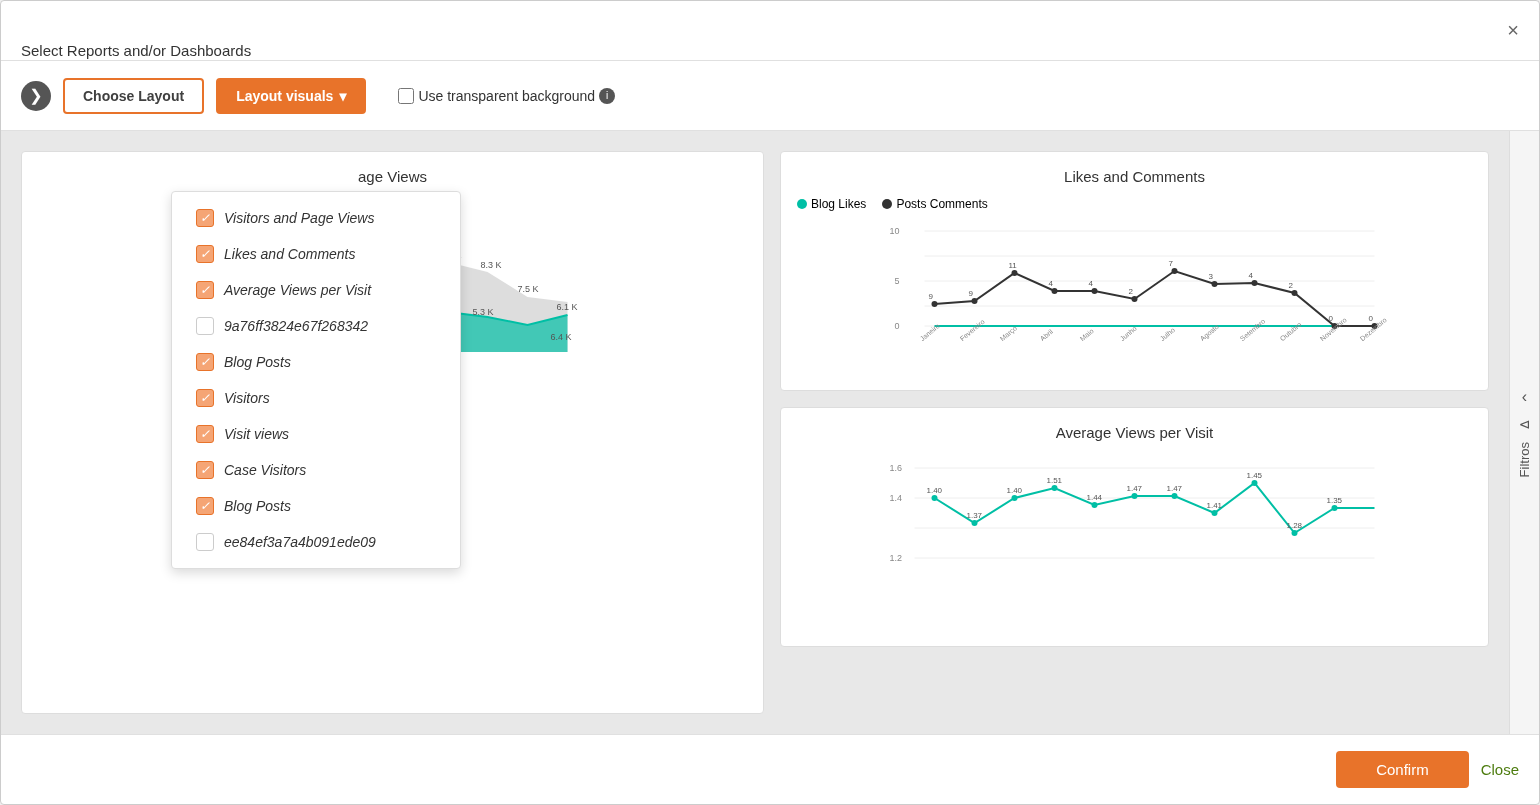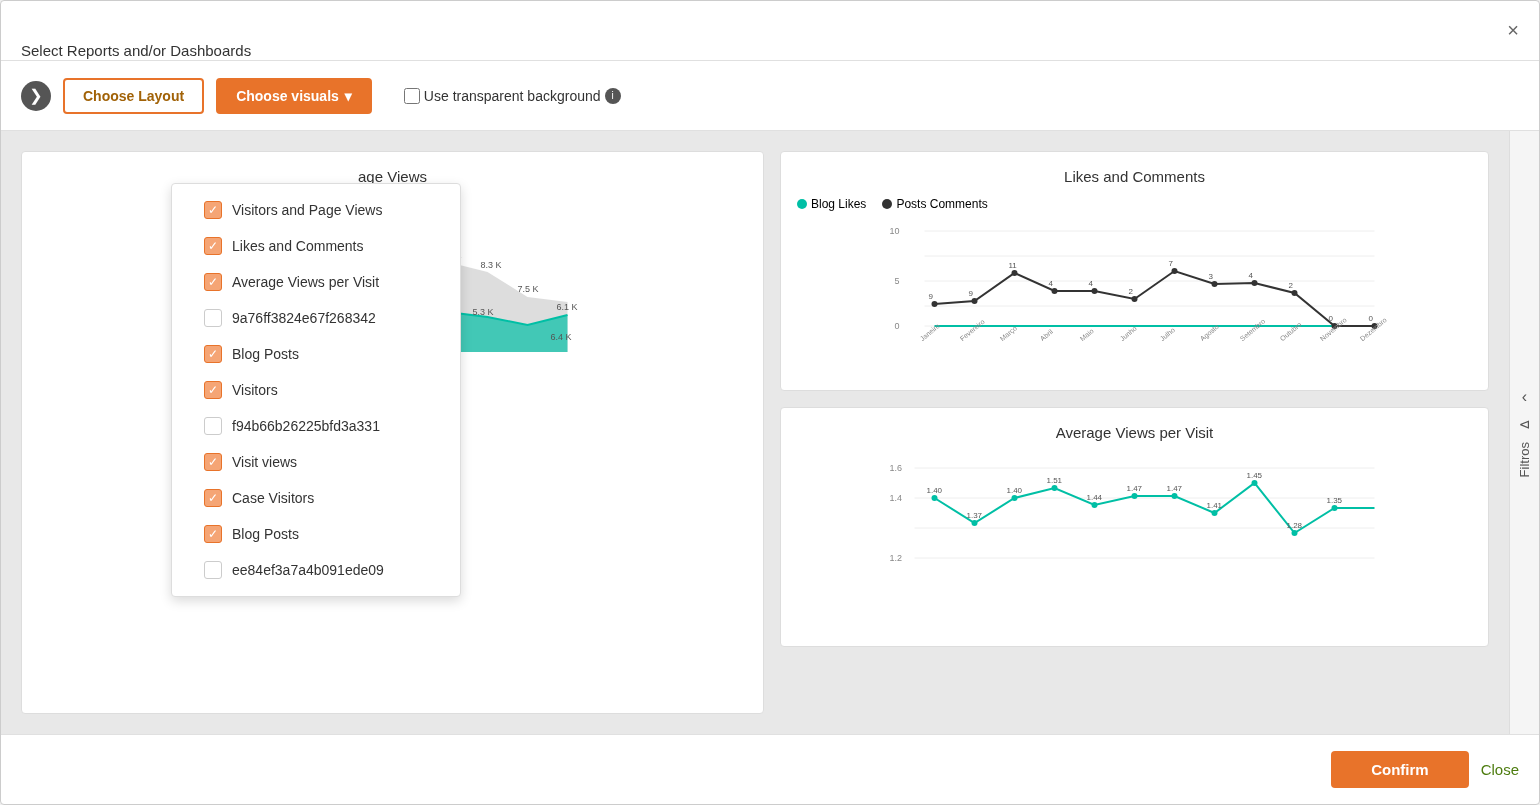--- a/index.html
+++ b/index.html
@@ -3,59 +3,59 @@
   <meta charset="utf-8">
   <style>
     * { box-sizing: border-box; margin: 0; padding: 0; }
     body { font-family: Arial, sans-serif; background: #f0f0f0; display: flex; align-items: center; justify-content: center; min-height: 100vh; }
     .modal { width: 1540px; height: 805px; background: #fff; border: 1px solid #ccc; border-radius: 4px; display: flex; flex-direction: column; position: relative; overflow: hidden; }
     .modal-header { display: flex; align-items: center; justify-content: space-between; padding: 10px 20px; border-bottom: 1px solid #e0e0e0; height: 60px; }
     .modal-title { font-size: 15px; color: #333; margin-top: 40px; }
     .modal-close { background: none; border: none; font-size: 20px; cursor: pointer; color: #666; }
     .toolbar { display: flex; align-items: center; gap: 12px; padding: 14px 20px; border-bottom: 1px solid #e0e0e0; position: relative; height: 70px; }
     .nav-arrow { background: #555; color: #fff; border: none; border-radius: 50%; width: 30px; height: 30px; font-size: 16px; cursor: pointer; display: flex; align-items: center; justify-content: center; }
-    .btn-outline { border: 2px solid #e8732a; color: #a16207; background: #fff; border-radius: 4px; padding: 8px 18px; font-size: 14px; font-weight: bold; cursor: pointer; }
+    .btn-outline { border: 2px solid #e8732a; color: #404040; background: #fff; border-radius: 4px; padding: 8px 18px; font-size: 14px; font-weight: bold; cursor: pointer; }
     .btn-filled { border: 2px solid #e8732a; color: #fff; background: #e8732a; border-radius: 4px; padding: 8px 18px; font-size: 14px; font-weight: bold; cursor: pointer; display: flex; align-items: center; gap: 6px; }
     .checkbox-label { display: flex; align-items: center; gap: 4px; font-size: 14px; color: #333; margin-left: 20px; }
     .checkbox-label input { width: 16px; height: 16px; }
     .info-icon { display: inline-flex; align-items: center; justify-content: center; width: 16px; height: 16px; border-radius: 50%; background: #555; color: #fff; font-size: 10px; cursor: pointer; }
     .main-content { flex: 1; display: flex; overflow: hidden; position: relative; }
     .content-area { flex: 1; background: #e8e8e8; padding: 20px; overflow: auto; display: flex; flex-direction: column; gap: 16px; }
     .chart-card { background: #fff; border: 1px solid #ddd; border-radius: 4px; padding: 16px; min-height: 240px; }
     .chart-title { text-align: center; font-size: 15px; font-weight: normal; color: #333; margin-bottom: 12px; }
     .chart-legend { display: flex; gap: 16px; font-size: 12px; }
     .legend-item { display: flex; align-items: center; gap: 4px; }
     .legend-dot { width: 10px; height: 10px; border-radius: 50%; }
     .sidebar-right { width: 30px; background: #f5f5f5; border-left: 1px solid #ddd; display: flex; flex-direction: column; align-items: center; justify-content: center; gap: 10px; cursor: pointer; }
     .sidebar-right-text { writing-mode: vertical-rl; text-orientation: mixed; font-size: 13px; color: #555; transform: rotate(180deg); }
     .modal-footer { display: flex; align-items: center; justify-content: flex-end; gap: 12px; padding: 14px 20px; border-top: 1px solid #e0e0e0; height: 70px; }
-    .btn-confirm { background: #e8732a; color: #fff; border: none; border-radius: 4px; padding: 10px 40px; font-size: 15px; font-weight: bold; cursor: pointer; }
+    .btn-confirm { background: #e8732a; color: #fff; border: none; border-radius: 4px; padding: 10px 40px; font-size: 15px; font-weight: normal; cursor: pointer; }
     .btn-close-footer { background: none; border: none; font-size: 15px; color: #4d7c0f; cursor: pointer; }
     
-    .dropdown { position: absolute; top: 52px; left: 170px; background: #fff; border: 1px solid #ddd; border-radius: 4px; box-shadow: 0 4px 12px rgba(0,0,0,0.15); z-index: 100; width: 290px; padding: 8px 16px; }
+    .dropdown { position: absolute; top: 60px; left: 170px; background: #fff; border: 1px solid #ddd; border-radius: 4px; box-shadow: 0 4px 12px rgba(0,0,0,0.15); z-index: 100; width: 290px; padding: 8px 8px; font-style: italic; }
     .dropdown-item { display: flex; align-items: center; gap: 10px; padding: 9px 16px; font-size: 14px; color: #333; cursor: pointer; }
     .dropdown-checkbox { width: 18px; height: 18px; border: 1px solid #ccc; border-radius: 3px; display: flex; align-items: center; justify-content: center; flex-shrink: 0; }
     .dropdown-checkbox.checked { background: #f5a575; border-color: #e8732a; }
     .dropdown-checkbox.checked::after { content: '✓'; color: #fff; font-size: 12px; }
   </style>
 </head>
 <body>
 
 <div class="modal">
 
   <div class="modal-header">
     <span class="modal-title">Select Reports and/or Dashboards</span>
     <button class="modal-close">×</button>
   </div>
 
   <div class="toolbar">
     <button class="nav-arrow">❯</button>
     <button class="btn-outline">Choose Layout</button>
     <button class="btn-filled">
-      <span>Choose visuals</span>
+      <span>Layout visuals</span>
       <span>▾</span>
     </button>
     <label class="checkbox-label">
       <input type="checkbox" style="">
       <span>Use transparent background</span>
       <span class="info-icon">i</span>
     </label>
   </div>
 
   <div class="main-content">
@@ -79,24 +79,20 @@
             <div class="dropdown-checkbox"></div>
             <span>9a76ff3824e67f268342</span>
           </div>
           <div class="dropdown-item">
             <div class="dropdown-checkbox checked"></div>
             <span>Blog Posts</span>
           </div>
           <div class="dropdown-item">
             <div class="dropdown-checkbox checked"></div>
             <span>Visitors</span>
-          </div>
-          <div class="dropdown-item">
-            <div class="dropdown-checkbox"></div>
-            <span>f94b66b26225bfd3a331</span>
           </div>
           <div class="dropdown-item">
             <div class="dropdown-checkbox checked"></div>
             <span>Visit views</span>
           </div>
           <div class="dropdown-item">
             <div class="dropdown-checkbox checked"></div>
             <span>Case Visitors</span>
           </div>
           <div class="dropdown-item">

